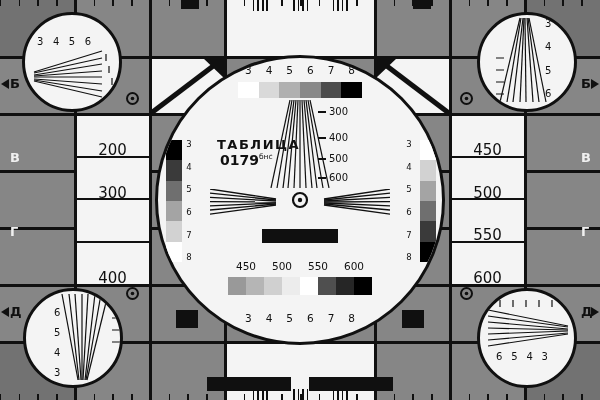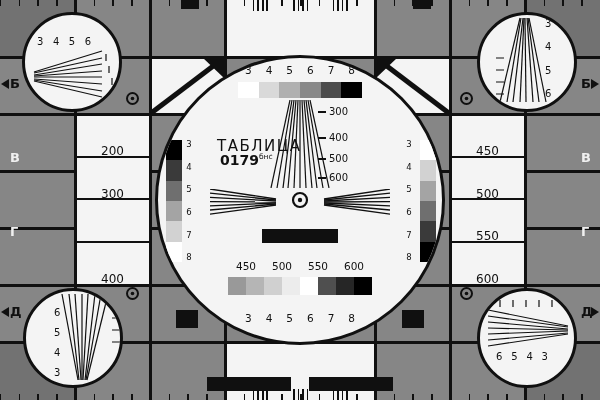--- a/index.html
+++ b/index.html
@@ -15,26 +15,26 @@
   .scalerow{position:absolute;display:flex;}
   .scalerow span{flex:1;text-align:center;font-size:10.5px;line-height:1;}
   .gsbar{position:absolute;display:flex;}
   .gsbar div{flex:1;}
   .vstrip{position:absolute;display:flex;flex-direction:column;}
   .vstrip div{flex:1;}
   .vnums{position:absolute;display:flex;flex-direction:column;justify-content:space-between;}
   .vnums span{font-size:8.5px;line-height:1;text-align:center;}
   .wlabel{position:absolute;left:160px;display:flex;align-items:center;gap:3px;font-size:10px;line-height:1;}
   .wdash{width:8px;height:2px;background:#101010;}
-  .title{position:absolute;font-size:15px;letter-spacing:1.5px;font-weight:normal;}
+  .title{position:absolute;font-size:13px;letter-spacing:1.5px;font-weight:bold;}
   .code{position:absolute;font-size:14px;font-weight:bold;}
   .code sup{font-size:7.5px;font-weight:normal;}
   .rescell{position:absolute;width:73px;height:42px;display:flex;flex-direction:column;
            align-items:center;justify-content:center;gap:3px;}
-  .resnum{font-size:12px;line-height:1;margin-top:34px;}
+  .resnum{font-size:15px;line-height:1;margin-top:34px;}
   .bars{width:34px;height:9px;background:repeating-linear-gradient(90deg,#101010 0 2px,transparent 2px 4.6px);}
   .rowletter{position:absolute;font-weight:bold;font-size:13px;line-height:1;}
   .lt{color:#f0f0f0;} .dk{color:#101010;}
   .arrow-l{position:absolute;width:0;height:0;border-top:5px solid transparent;
            border-bottom:5px solid transparent;border-right:8px solid #101010;}
   .arrow-r{position:absolute;width:0;height:0;border-top:5px solid transparent;
            border-bottom:5px solid transparent;border-left:8px solid #101010;}
   .ticks{position:absolute;left:0;width:600px;height:6px;
          background:repeating-linear-gradient(90deg,#101010 0 1.5px,transparent 1.5px 18.75px);}
   .tickgroup{position:absolute;width:15px;height:11px;

